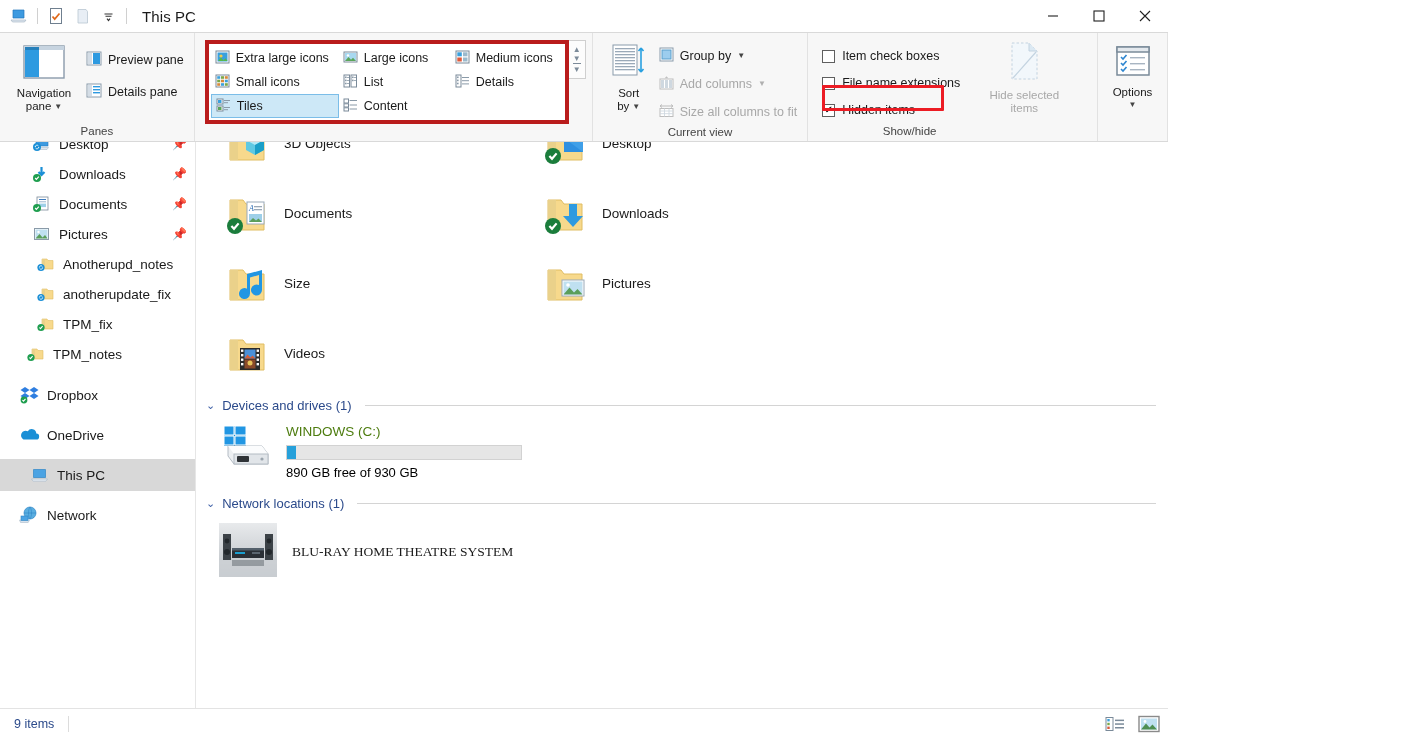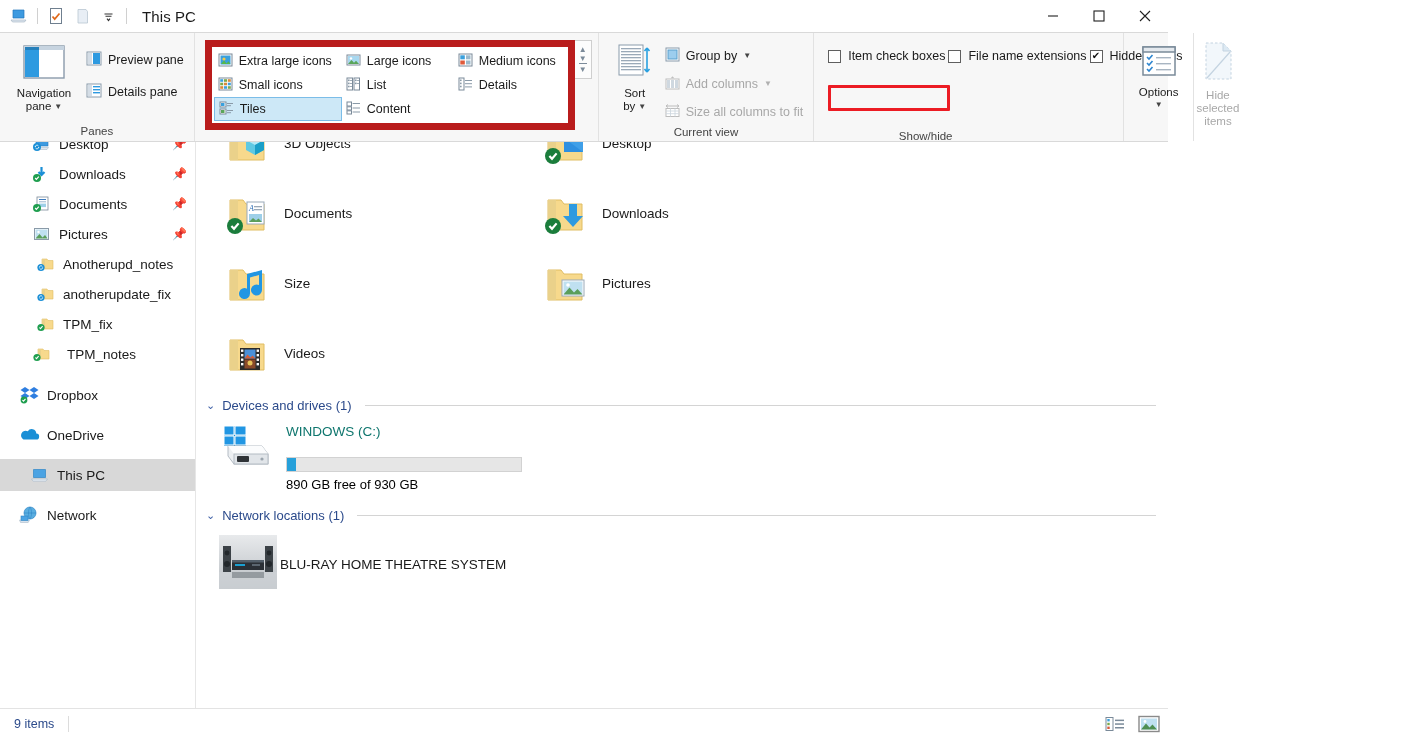--- a/index.html
+++ b/index.html
@@ -110,21 +110,21 @@
     display: flex; align-items: center; gap: 6px;
     font-size: 12.5px; color: #1a1a1a; height: 24px;
     padding: 0 4px; white-space: nowrap;
   }
   .smallbtn.disabled { color: #a8a8a8; }
   .caret { font-size: 8px; line-height: 8px; color: #444; }
   .caret.dim { color: #b0b0b0; }
 
   
   .gallery {
-    border: 7px solid #b91c1c; background: #ffffff;
+    border: 4px solid #b91c1c; background: #ffffff;
     display: grid; grid-template-columns: 128px 112px 112px;
     grid-auto-rows: 24px; padding: 2px;
     margin-top: 2px;
   }
   .gitem {
     display: flex; align-items: center; gap: 6px;
     font-size: 12.5px; color: #1a1a1a; padding: 0 4px;
     white-space: nowrap;
   }
   .gitem.sel { background: #cde8f7; border: 1px solid #7bbde8; }
@@ -183,31 +183,32 @@
     padding-left: 6px;
   }
   .tile .ticon { width: 50px; height: 50px; flex: 0 0 50px; position: relative; }
   .tile .tlabel { font-size: 13.5px; color: #1a1a1a; }
 
   .drivetile {
     width: 330px; display: flex; align-items: flex-start; gap: 14px;
     padding: 6px 0 10px 22px;
   }
   .drivetile .dinfo { padding-top: 2px; }
-  .dname { font-size: 13.5px; color: #0f766e; margin-bottom: 18px; }
+  .dname { font-size: 13.5px; color: #4d7c0f; margin-bottom: 6px; }
   .dbar {
     width: 236px; height: 15px; background: #e6e6e6;
     border: 1px solid #d2d2d2; margin-bottom: 5px;
   }
   .dbar .fill { height: 100%; background: #26a0da; }
   .dfree { font-size: 13px; color: #000000; }
 
   .nettile {
-    display: flex; align-items: center; gap: 2px;
+    display: flex; align-items: center; gap: 14px;
     padding: 8px 0 8px 22px;
+    font-family: Liberation Serif, serif;
   }
   .nettile .nlabel2 { font-size: 13.5px; color: #1a1a1a; }
 
   
   .statusbar {
     flex: 0 0 30px; height: 30px;
     border-top: 1px solid #e3e3e3;
     background: #ffffff;
     display: flex; align-items: center;
     padding: 0 8px 0 14px; position: relative;
@@ -502,21 +503,21 @@
             </span>
             <span>Size all columns to fit</span>
           </div>
         </div>
       </div>
       <div class="rgroup-label">Current view</div>
     </div>
 
     <div class="rgroup" style="width:310px;">
       <div class="rgroup-body" style="padding-left:14px;">
-        <div style="display:flex;padding-top:6px;gap:3px;">
+        <div style="display:flex;flex-direction:column;padding-top:6px;gap:3px;">
           <div class="cbrow">
             <span class="cbox"></span>
             <span>Item check boxes</span>
           </div>
           <div class="cbrow">
             <span class="cbox"></span>
             <span>File name extensions</span>
           </div>
           <div class="cbrow">
             <span class="cbox">✔</span>
@@ -641,21 +642,21 @@
           <span class="nicon">
             <svg width="17" height="16" viewBox="0 0 17 16">
                 <path d="M5 3h5l1 1.5h5V13H5z" fill="#f7d98c" stroke="#e0bd63" stroke-width="0.6"></path>
                 <path d="M5 3h3v10H5z" fill="#ead18a"></path>
                 <circle cx="4" cy="11.5" r="3.6" fill="#1f9e4f"></circle>
                 <path d="M2.4 11.5l1.1 1.2 2.1-2.5" stroke="#fff" stroke-width="1.1" fill="none"></path>
               </svg>
           </span>
           <span class="nlabel">TPM_fix</span>
         </div>
-        <div class="navitem" style="padding-left:30px;gap:8px;">
+        <div class="navitem" style="padding-left:24px;">
           <span class="nicon">
             <svg width="17" height="16" viewBox="0 0 17 16">
                 <path d="M5 3h5l1 1.5h5V13H5z" fill="#f7d98c" stroke="#e0bd63" stroke-width="0.6"></path>
                 <path d="M5 3h3v10H5z" fill="#ead18a"></path>
                 <circle cx="4" cy="11.5" r="3.6" fill="#1f9e4f"></circle>
                 <path d="M2.4 11.5l1.1 1.2 2.1-2.5" stroke="#fff" stroke-width="1.1" fill="none"></path>
               </svg>
           </span>
           <span class="nlabel">TPM_notes</span>
         </div>

